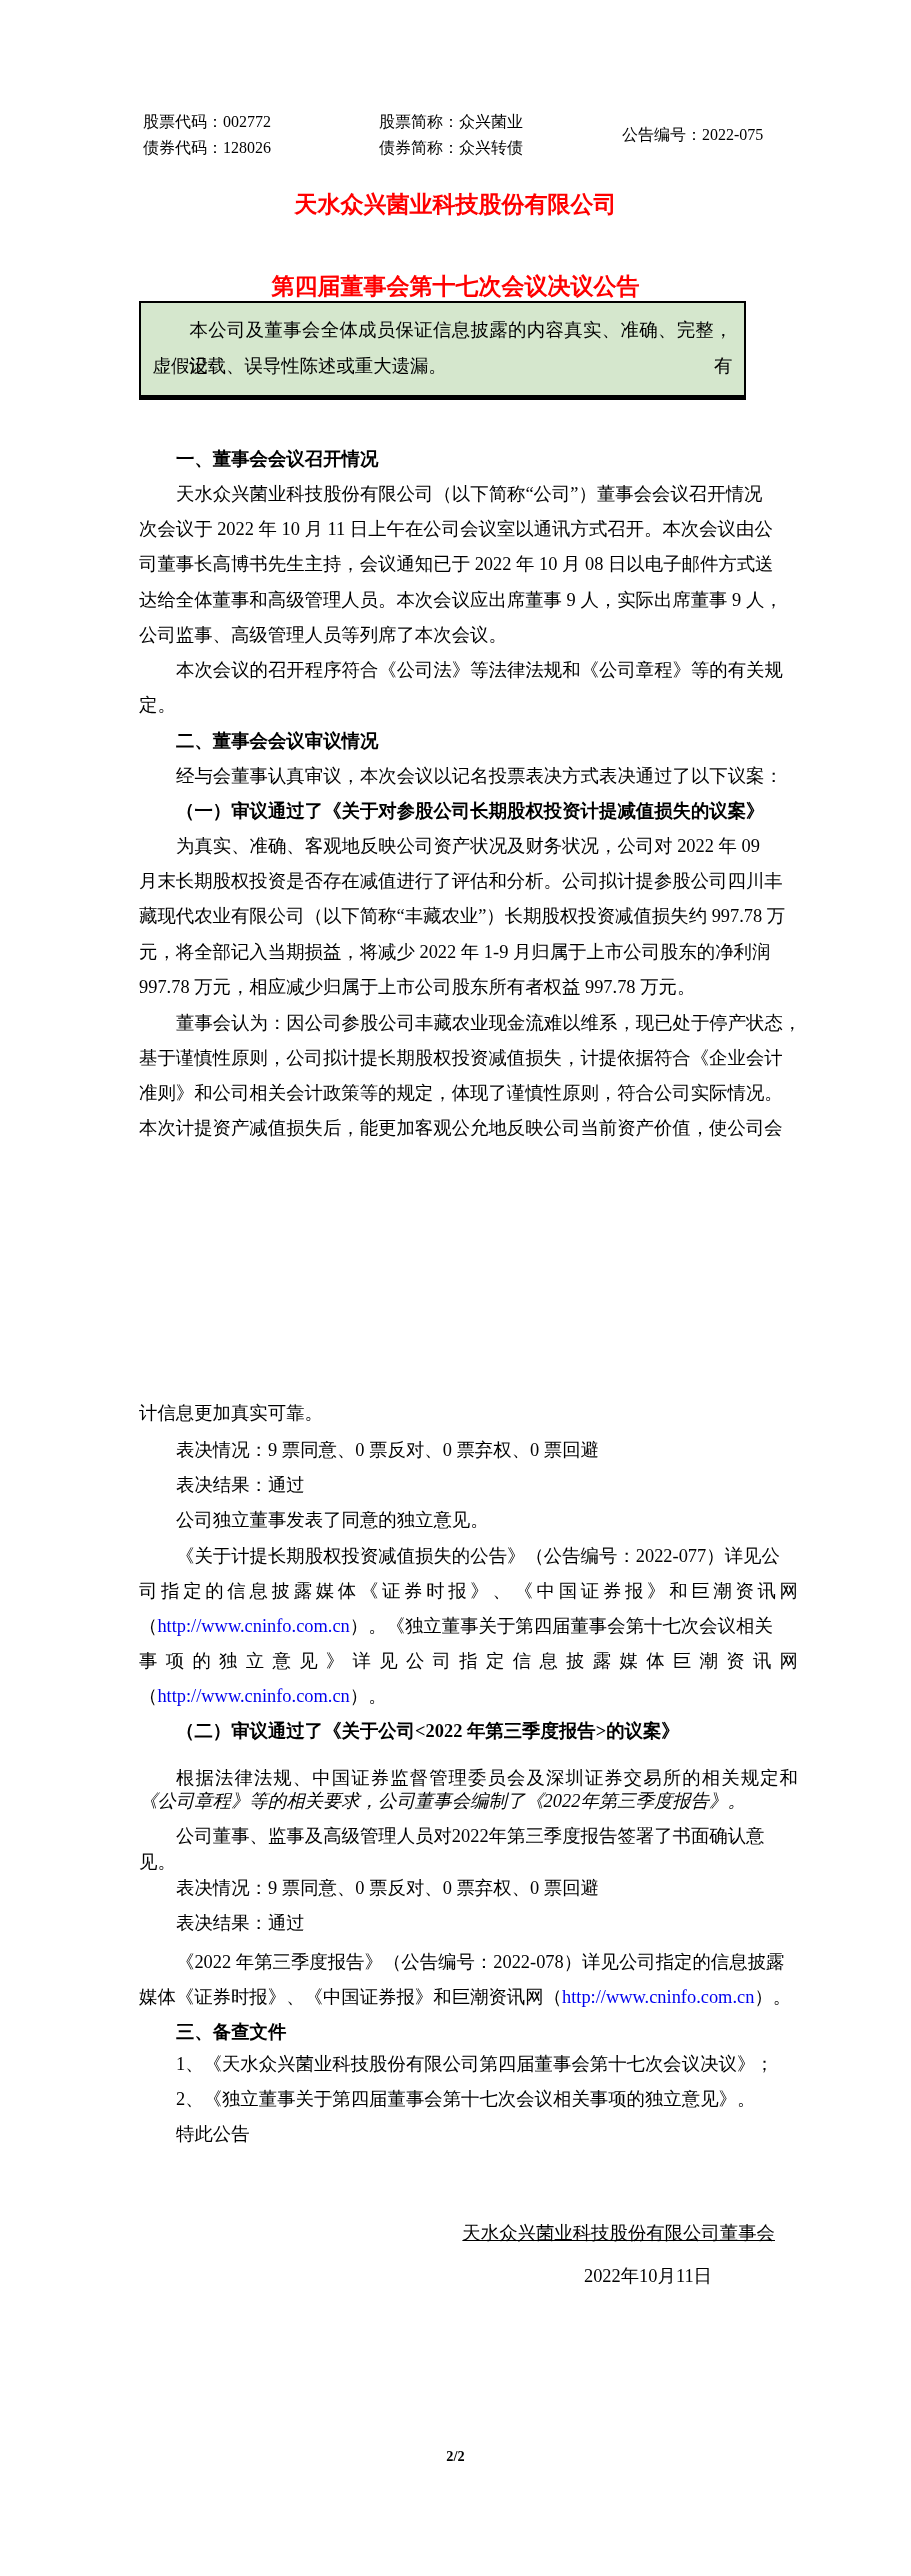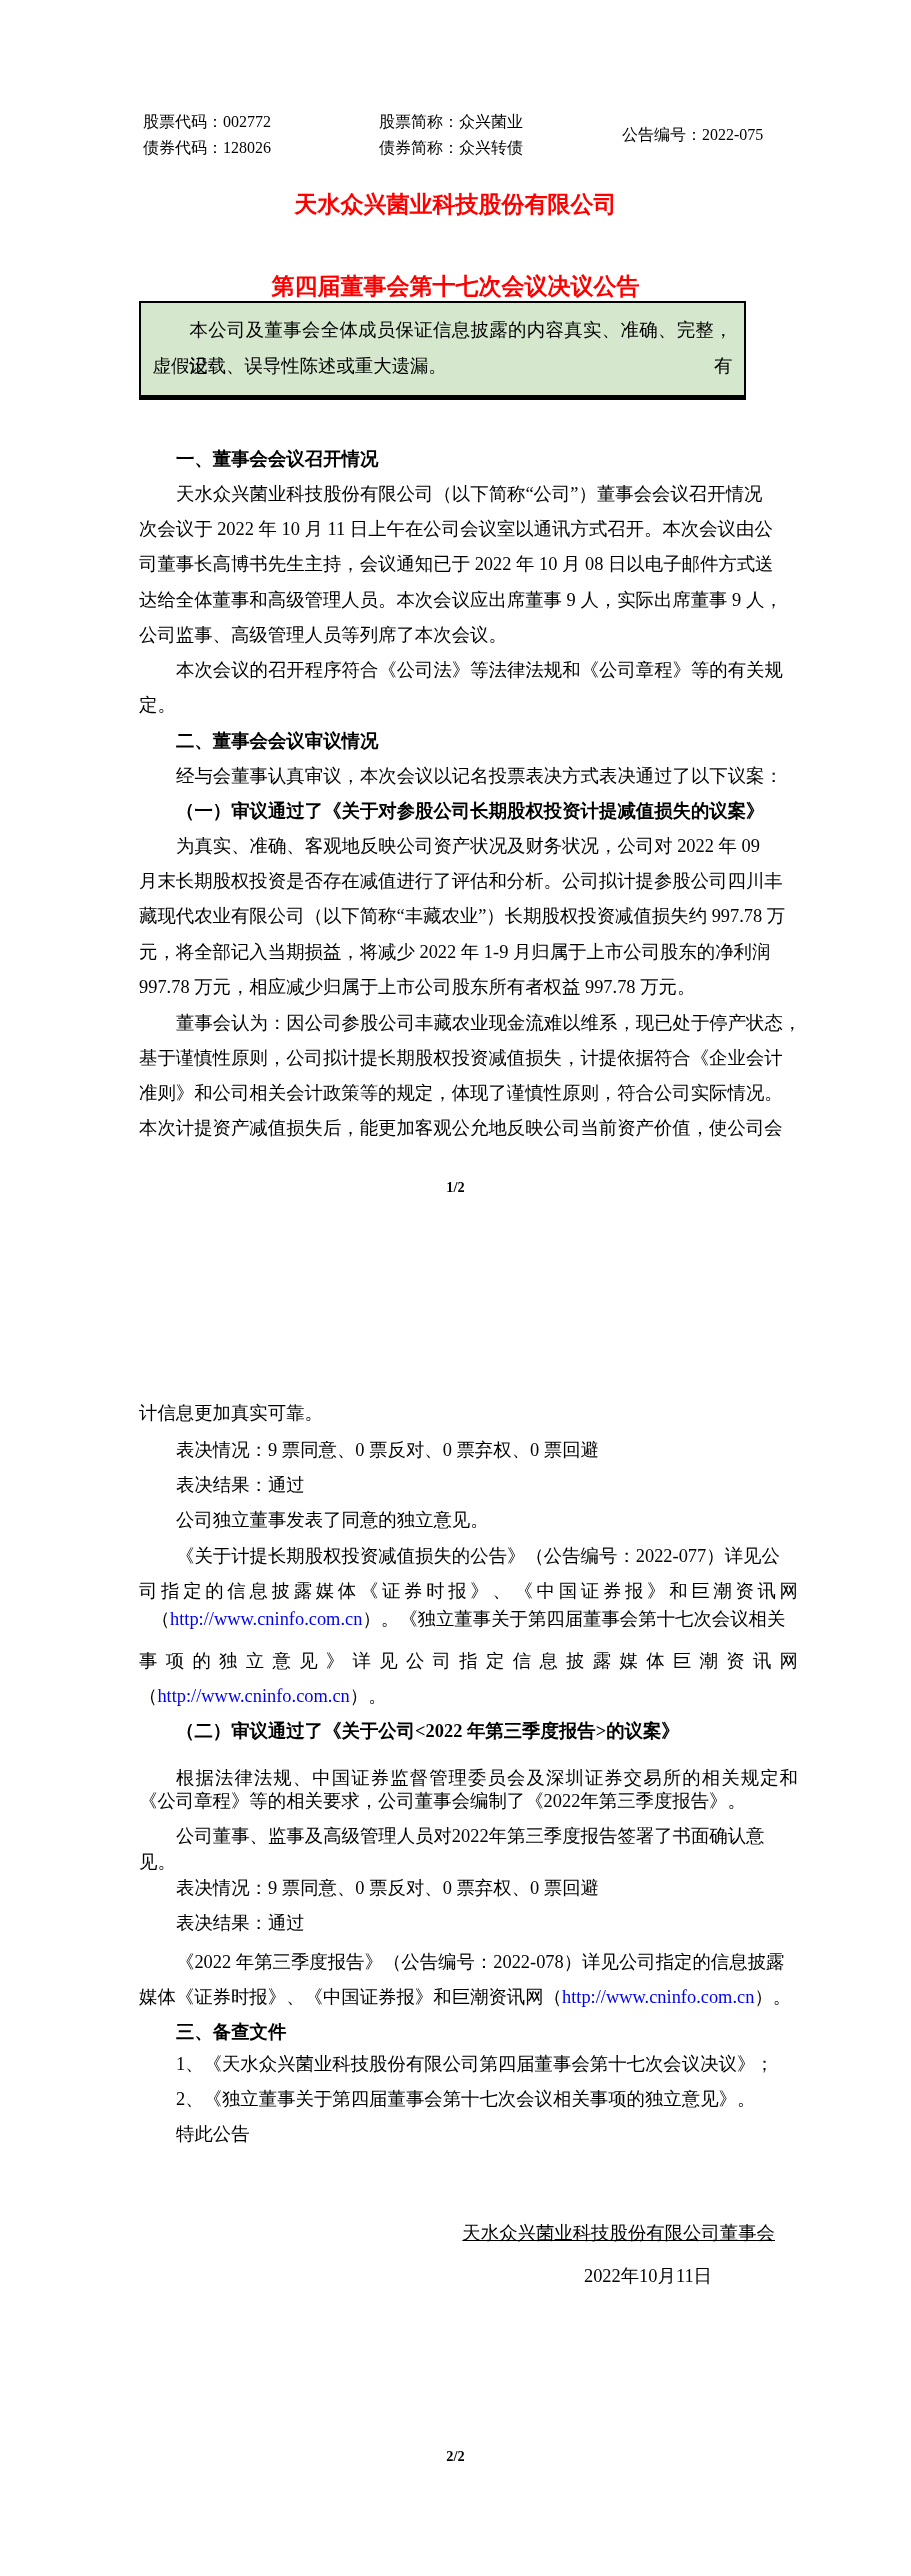--- a/index.html
+++ b/index.html
@@ -56,37 +56,36 @@
       <div class="line" style="top: 863px;">月末长期股权投资是否存在减值进行了评估和分析。公司拟计提参股公司四川丰</div>
       <div class="line" style="top: 898px;">藏现代农业有限公司（以下简称“丰藏农业”）长期股权投资减值损失约 997.78 万</div>
       <div class="line" style="top: 934px;">元，将全部记入当期损益，将减少 2022 年 1-9 月归属于上市公司股东的净利润</div>
       <div class="line" style="top: 969px;">997.78 万元，相应减少归属于上市公司股东所有者权益 997.78 万元。</div>
       <div class="line ind" style="top: 1005px; text-align: center;">董事会认为：因公司参股公司丰藏农业现金流难以维系，现已处于停产状态，</div>
       <div class="line" style="top: 1040px;">基于谨慎性原则，公司拟计提长期股权投资减值损失，计提依据符合《企业会计</div>
       <div class="line" style="top: 1075px;">准则》和公司相关会计政策等的规定，体现了谨慎性原则，符合公司实际情况。</div>
       <div class="line" style="top: 1110px;">本次计提资产减值损失后，能更加客观公允地反映公司当前资产价值，使公司会</div>
     </div>
 
-  <div class="pfooter" style="top:1176px">1/2</div>
 </div>
 
 <div class="page" id="page2">
   <div id="lines2">
       <div class="line" style="top: 107px;">计信息更加真实可靠。</div>
       <div class="line ind" style="top: 144px;">表决情况：9 票同意、0 票反对、0 票弃权、0 票回避</div>
       <div class="line ind" style="top: 179px;">表决结果：通过</div>
       <div class="line ind" style="top: 214px;">公司独立董事发表了同意的独立意见。</div>
       <div class="line ind" style="top: 250px;">《关于计提长期股权投资减值损失的公告》（公告编号：2022-077）详见公</div>
       <div class="line j" style="top: 285px;">司指定的信息披露媒体《证券时报》、《中国证券报》和巨潮资讯网</div>
-      <div class="line" style="top: 313px; text-align: center;"><span>（</span><span class="lnk" style="color: rgb(0, 0, 238);">http://www.cninfo.com.cn</span><span>）。《独立董事关于第四届董事会第十七次会议相关</span></div>
+      <div class="line" style="top: 320px;"><span>（</span><span class="lnk" style="color: rgb(0, 0, 238);">http://www.cninfo.com.cn</span><span>）。《独立董事关于第四届董事会第十七次会议相关</span></div>
       <div class="line j" style="top: 355px;">事项的独立意见》详见公司指定信息披露媒体巨潮资讯网</div>
       <div class="line" style="top: 390px;"><span>（</span><span class="lnk" style="color: rgb(0, 0, 238);">http://www.cninfo.com.cn</span><span>）。</span></div>
       <div class="line b ind" style="top: 425px;">（二）审议通过了《关于公司&lt;2022 年第三季度报告&gt;的议案》</div>
       <div class="line ind j" style="top: 472px;">根据法律法规、中国证券监督管理委员会及深圳证券交易所的相关规定和</div>
-      <div class="line" style="top: 495px;">《公司章程》等的相关要求，公司董事会编制了《2022年第三季度报告》。</div>
+      <div class="line" style="top: 495px; font-style: italic;">《公司章程》等的相关要求，公司董事会编制了《2022年第三季度报告》。</div>
       <div class="line ind" style="top: 530px;">公司董事、监事及高级管理人员对2022年第三季度报告签署了书面确认意</div>
       <div class="line" style="top: 556px;">见。</div>
       <div class="line ind" style="top: 582px;">表决情况：9 票同意、0 票反对、0 票弃权、0 票回避</div>
       <div class="line ind" style="top: 617px;">表决结果：通过</div>
       <div class="line ind" style="top: 656px;">《2022 年第三季度报告》（公告编号：2022-078）详见公司指定的信息披露</div>
       <div class="line" style="top: 691px;"><span>媒体《证券时报》、《中国证券报》和巨潮资讯网（</span><span class="lnk" style="color: rgb(0, 0, 238);">http://www.cninfo.com.cn</span><span>）。</span></div>
       <div class="line b ind" style="top: 726px;">三、备查文件</div>
       <div class="line ind" style="top: 758px;">1、《天水众兴菌业科技股份有限公司第四届董事会第十七次会议决议》；</div>
       <div class="line ind" style="top: 793px;">2、《独立董事关于第四届董事会第十七次会议相关事项的独立意见》。</div>
       <div class="line ind" style="top: 828px;">特此公告</div>

